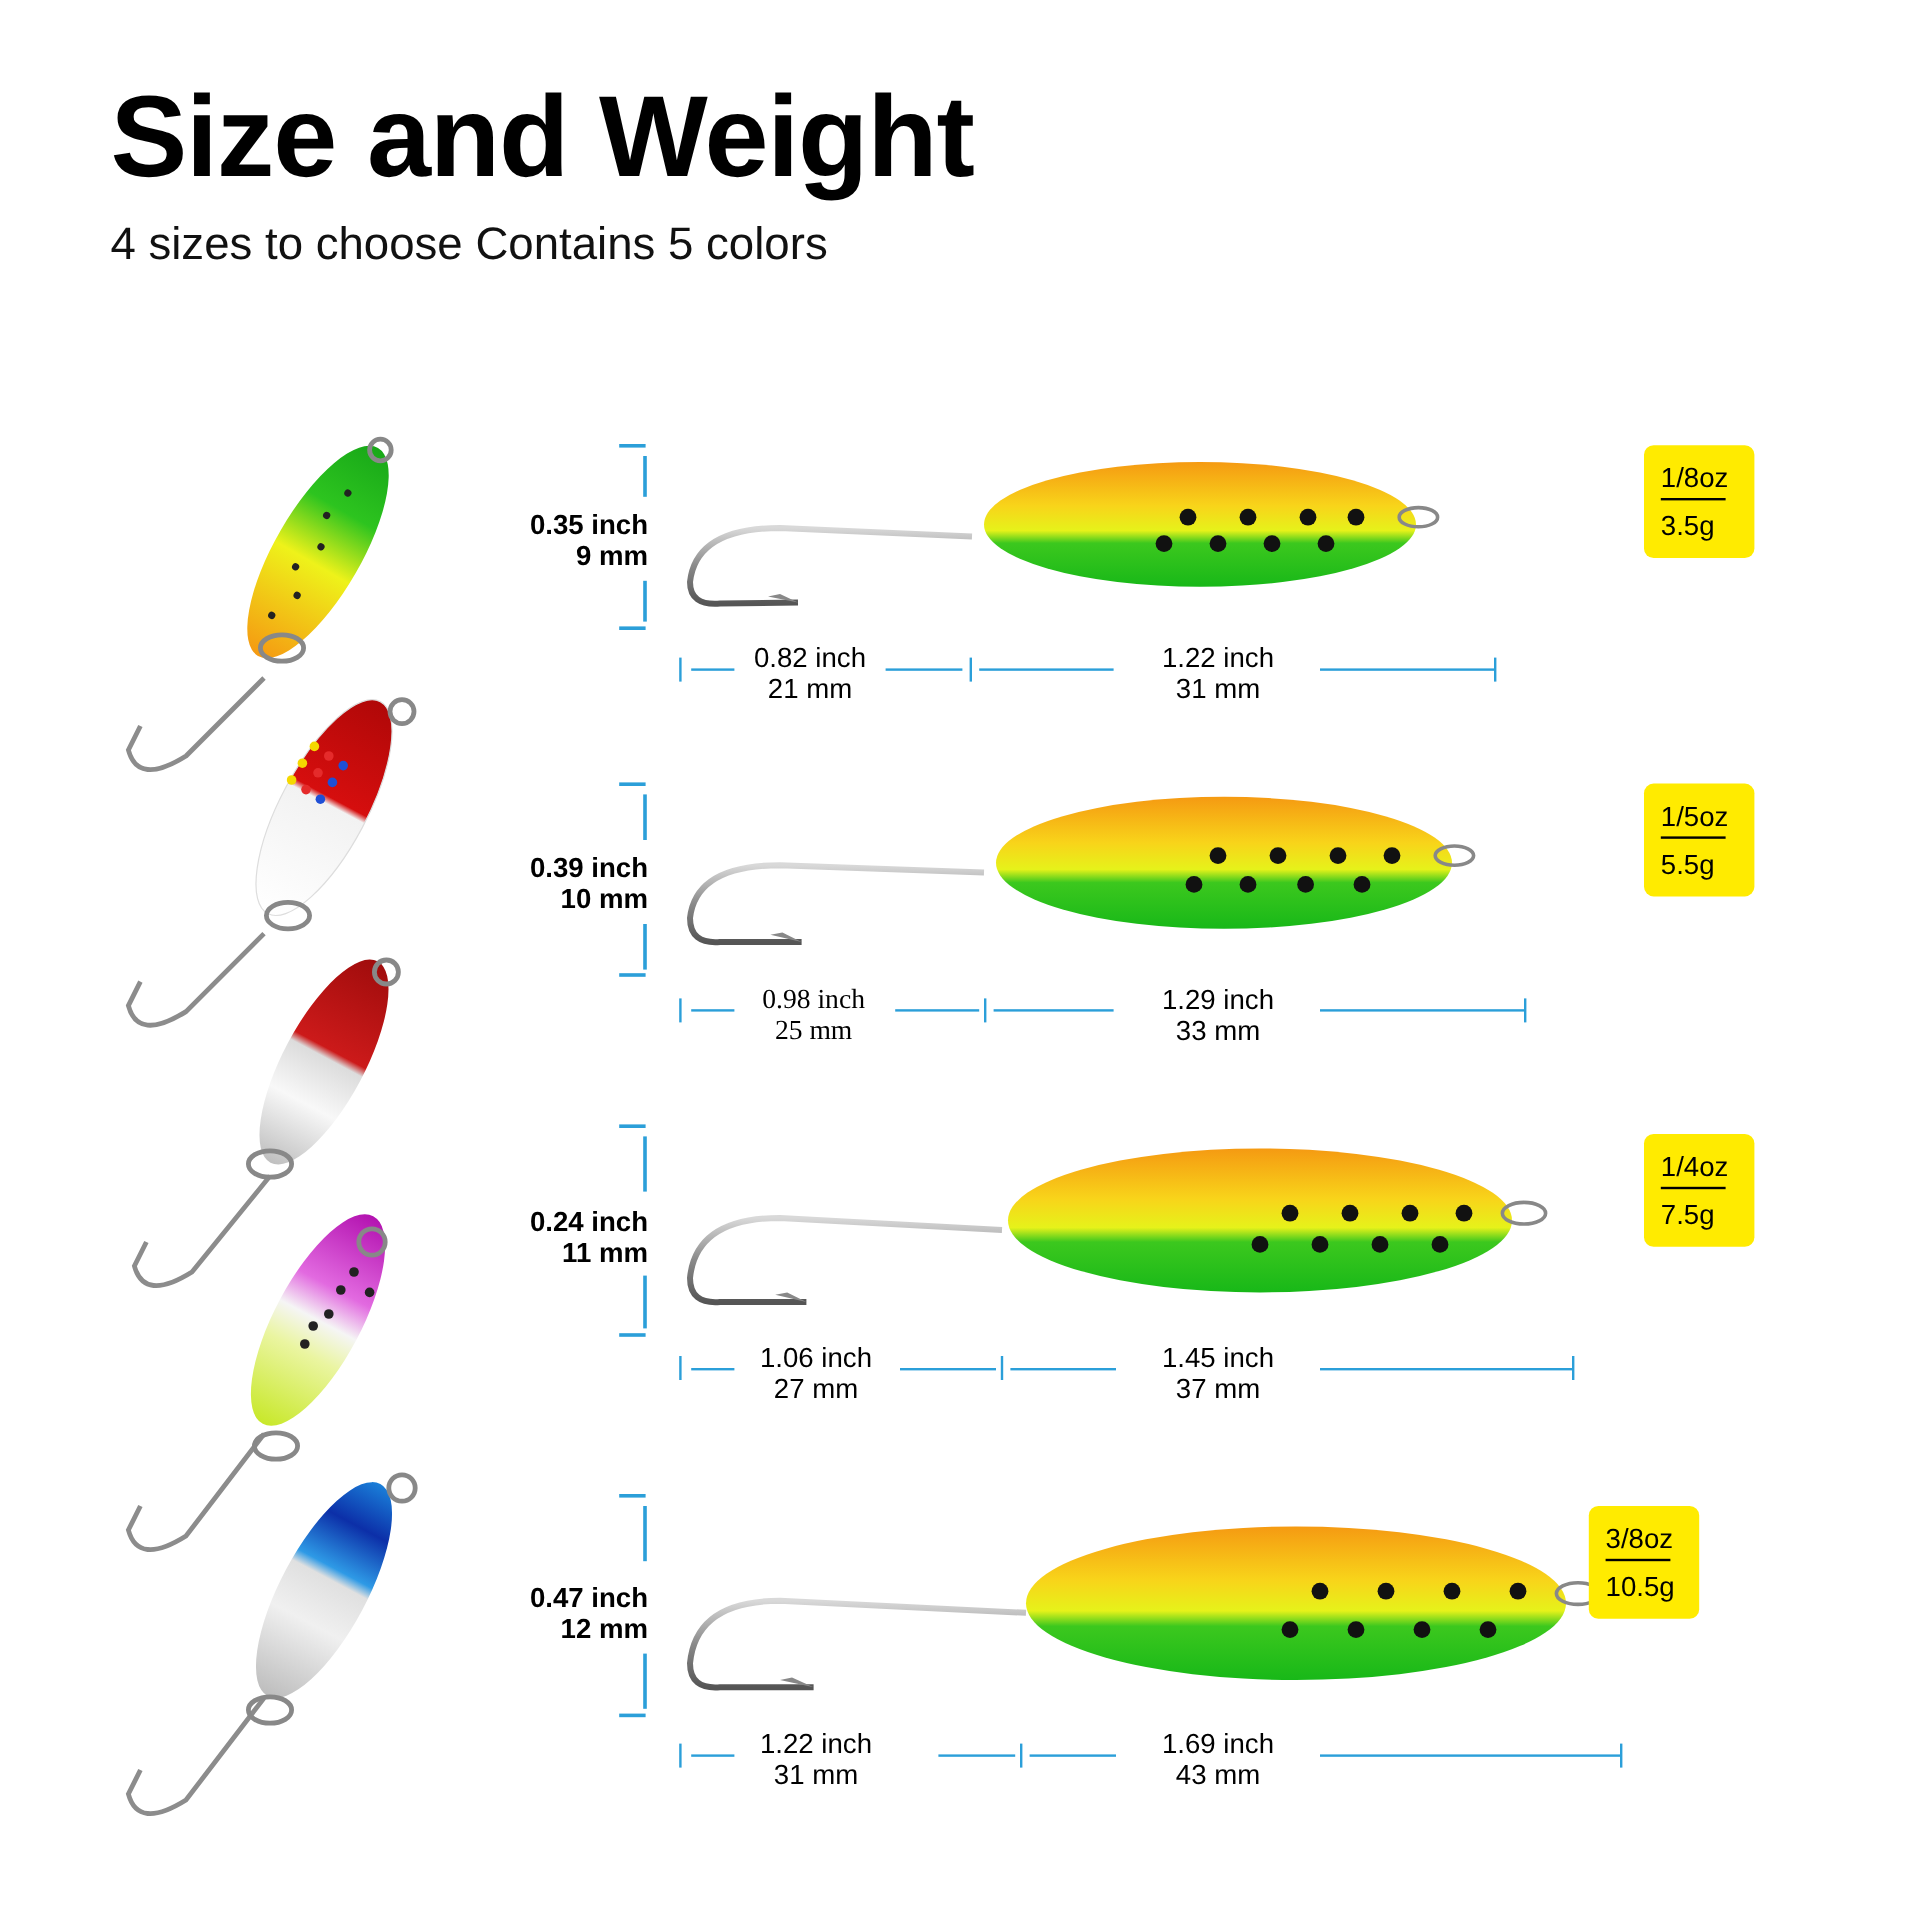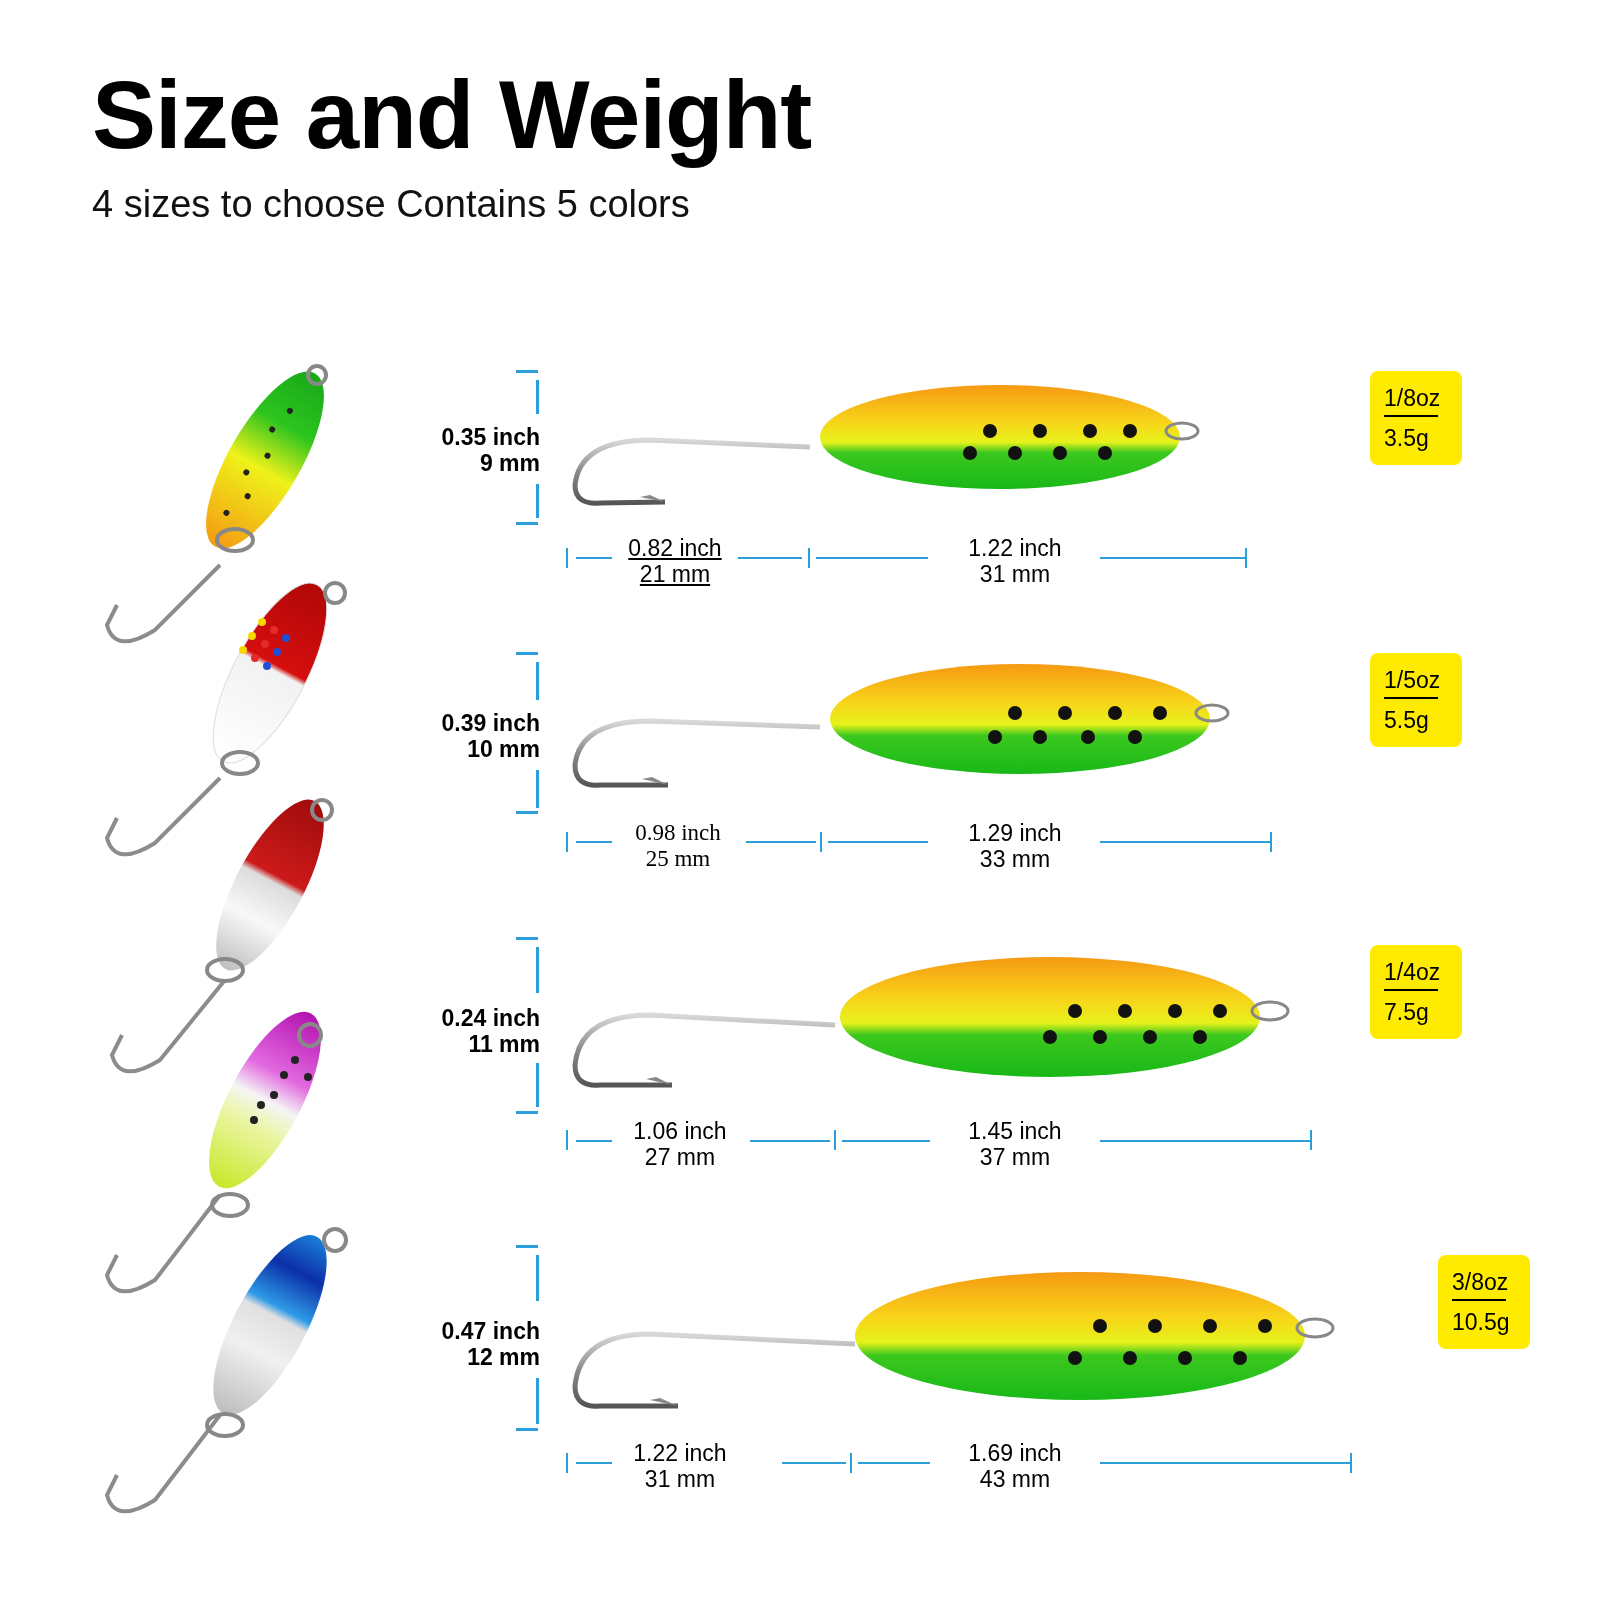--- a/index.html
+++ b/index.html
@@ -185,21 +185,21 @@
       <circle cx="400" cy="68" r="7" fill="#111"></circle>
         <circle cx="445" cy="68" r="7" fill="#111"></circle>
       <circle cx="490" cy="68" r="7" fill="#111"></circle>
         <circle cx="535" cy="68" r="7" fill="#111"></circle>
       <ellipse cx="612" cy="46" rx="16" ry="8" fill="none" stroke="#888" stroke-width="3"></ellipse>
     </svg>
   </div>
 
   <div class="dim-tick" style="left:566px; top:548px;"></div>
   <div class="dim-line" style="left:576px; top:557px; width:36px;"></div>
-  <div class="len-label" style="left:595px; top:535px;text-decoration:underline;">
+  <div class="len-label" style="left:595px; top:535px;">
     <div>0.82 inch</div>
       <div>21 mm</div>
   </div>
   <div class="dim-line" style="left:738px; top:557px; width:64px;"></div>
   <div class="dim-tick" style="left:808px; top:548px;"></div>
   <div class="dim-line" style="left:816px; top:557px; width:112px;"></div>
   <div class="len-label" style="left:935px; top:535px;">
     <div>1.22 inch</div>
       <div>31 mm</div>
   </div>
@@ -352,18 +352,18 @@
   <div class="dim-line" style="left:782px; top:1462px; width:64px;"></div>
   <div class="dim-tick" style="left:850px; top:1453px;"></div>
   <div class="dim-line" style="left:858px; top:1462px; width:72px;"></div>
   <div class="len-label" style="left:935px; top:1440px;">
     <div>1.69 inch</div>
       <div>43 mm</div>
   </div>
   <div class="dim-line" style="left:1100px; top:1462px; width:250px;"></div>
   <div class="dim-tick" style="left:1350px; top:1453px;"></div>
 
-  <div class="weight-badge" style="left:1438px; top:1255px;text-align:right;">
+  <div class="weight-badge" style="left:1324px; top:1255px;text-align:right;">
     <div class="oz">3/8oz</div>
     <div class="bar"></div>
     <div class="g">10.5g</div>
   </div>
 </div>
 
 </body></html>

